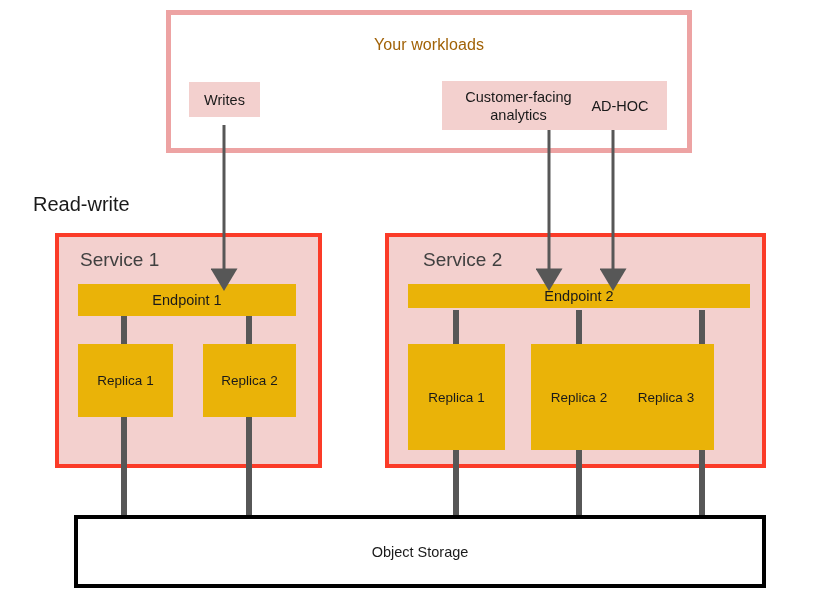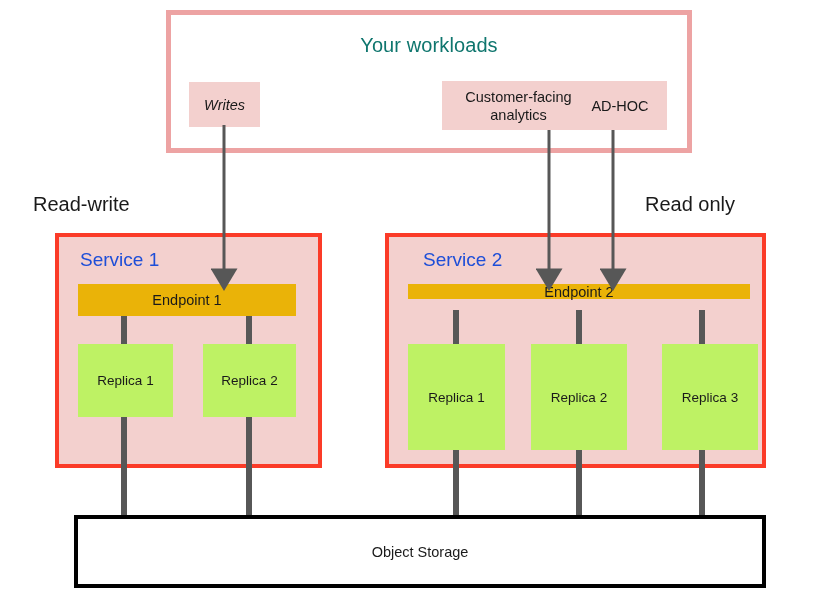--- a/index.html
+++ b/index.html
@@ -26,37 +26,37 @@
   .workloads-frame {
     left: 166px; top: 10px;
     width: 526px; height: 143px;
     border: 5px solid #eda3a3;
     background: #ffffff;
   }
   .workloads-title {
     left: 166px; top: 32px;
     width: 526px;
     text-align: center;
-    font-size: 20px;
-    color: #0f766e;
+    font-size: 16px;
+    color: #a16207;
     line-height: 26px;
     letter-spacing: .1px;
   }
   .workload-box {
     background: #f3d0ce;
     color: #1a1a1a;
     display: flex;
     align-items: center;
     justify-content: center;
     text-align: center;
     font-size: 14.5px;
     line-height: 18px;
     padding: 2px 4px;
   }
-  .wb-writes  { left: 189px; top: 82px;  width: 71px;  height: 45px; font-style: italic; }
+  .wb-writes  { left: 189px; top: 82px;  width: 71px;  height: 35px; }
   .wb-cfa     { left: 410px; top: 81px;  width: 153px; height: 49px; margin-left: 32px; }
   .wb-adhoc   { left: 573px; top: 81px;  width: 94px;  height: 49px; }
 
   
   .caption {
     font-size: 20px;
     color: #1a1a1a;
     line-height: 26px;
     white-space: nowrap;
   }
@@ -66,54 +66,54 @@
   
   .service-frame {
     border: 4px solid #fb3b28;
     background: #f3d0ce;
   }
   .svc1 { left: 55px;  top: 233px; width: 267px; height: 235px; }
   .svc2 { left: 385px; top: 233px; width: 381px; height: 235px; }
   .service-title {
     font-size: 19px;
     line-height: 24px;
-    color: #1d4ed8;
+    color: #404040;
     white-space: nowrap;
   }
   .svc1-title { left: 80px;  top: 248px; }
   .svc2-title { left: 423px; top: 248px; }
 
   
   .endpoint {
     background: #eab308;
     color: #1a1a1a;
     display: flex;
     align-items: center;
     justify-content: center;
     font-size: 14.5px;
     line-height: 18px;
   }
   .ep1 { left: 78px;  top: 284px; width: 218px; height: 32px; }
-  .ep2 { left: 408px; top: 284px; width: 342px; height: 15px; }
+  .ep2 { left: 408px; top: 284px; width: 342px; height: 24px; }
 
   
   .replica {
-    background: #bef264;
+    background: #eab308;
     color: #1a1a1a;
     display: flex;
     align-items: center;
     justify-content: center;
     font-size: 13.5px;
     line-height: 17px;
   }
   .r1a { left: 78px;  top: 344px; width: 95px; height: 73px; }
   .r1b { left: 203px; top: 344px; width: 93px; height: 73px; }
   .r2a { left: 408px; top: 344px; width: 97px; height: 106px; }
   .r2b { left: 531px; top: 344px; width: 96px; height: 106px; }
-  .r2c { left: 662px; top: 344px; width: 96px; height: 106px; }
+  .r2c { left: 618px; top: 344px; width: 96px; height: 106px; }
 
   
   .storage {
     left: 68px; top: 515px;
     width: 692px; height: 73px;
     border: 4px solid #000000;
     background: #ffffff;
     display: flex;
     align-items: center;
     justify-content: center;
@@ -140,21 +140,20 @@
 <div id="stage">
 
   <div class="abs workloads-frame"></div>
   <div class="abs workloads-title">Your workloads</div>
 
   <div class="abs workload-box wb-writes">Writes</div>
   <div class="abs workload-box wb-cfa">Customer-facing analytics</div>
   <div class="abs caption cap-rw">Read-write</div>
 
   <div class="abs workload-box wb-adhoc">AD-HOC</div>
-  <div class="abs caption cap-ro">Read only</div>
 
   <div class="abs service-frame svc1"></div>
   <div class="abs service-title svc1-title">Service 1</div>
 
   <div class="abs connector" style="left:121px; top:310px; height:44px;"></div>
   <div class="abs connector" style="left:246px; top:310px; height:44px;"></div>
 
   <div class="abs connector" style="left:121px; top:410px; height:112px;"></div>
   <div class="abs connector" style="left:246px; top:410px; height:112px;"></div>
 

